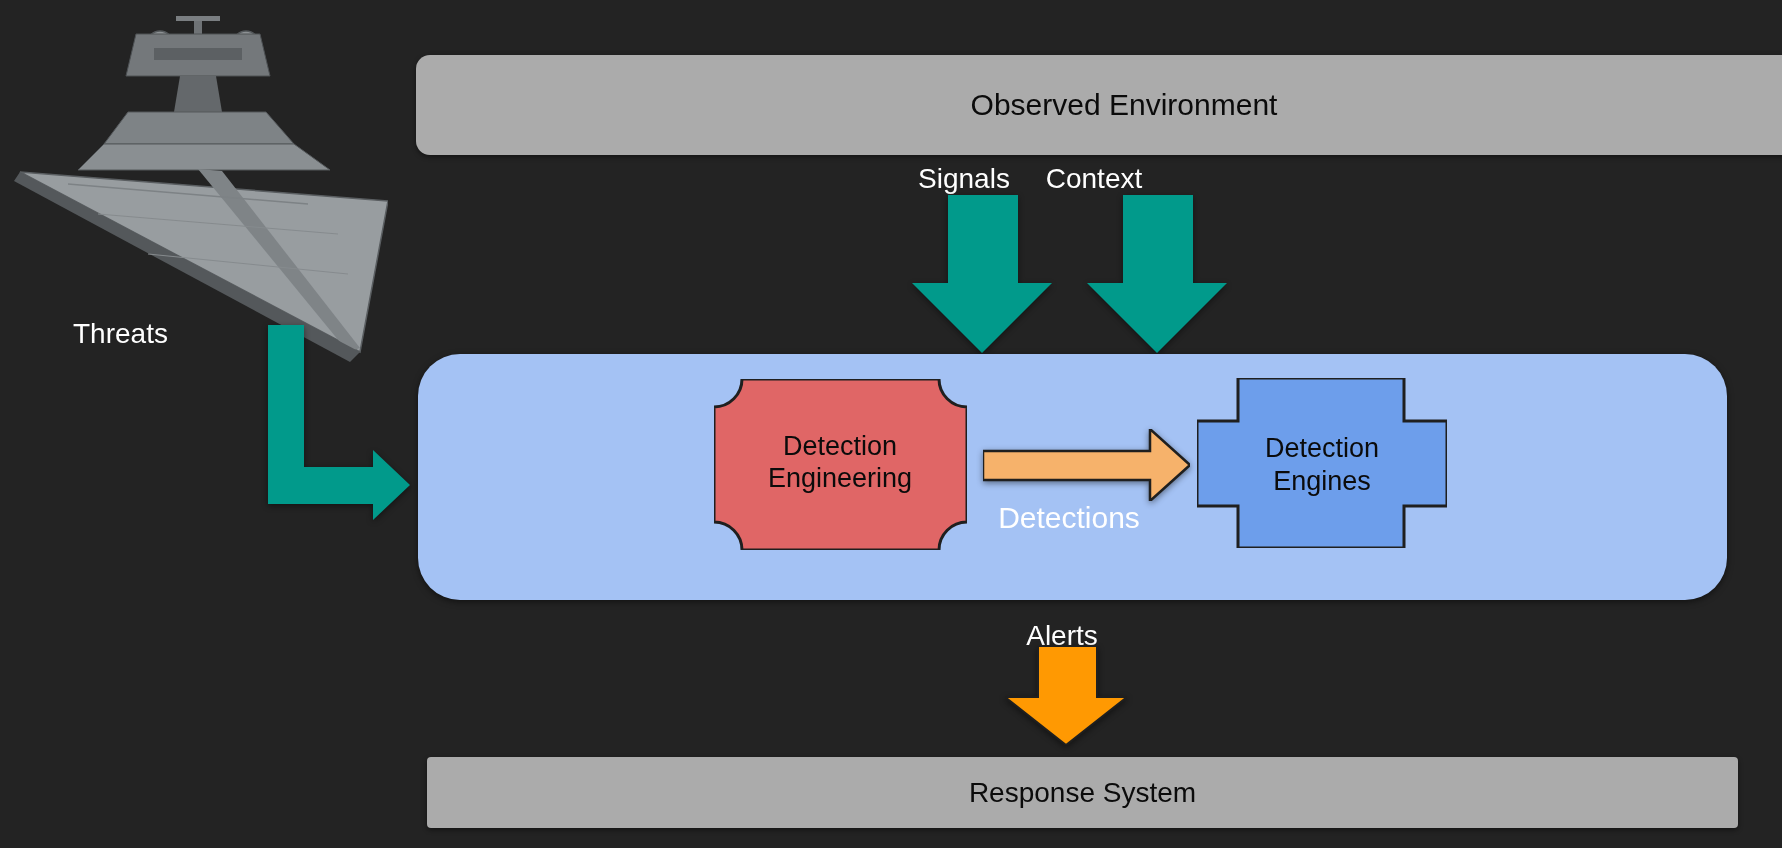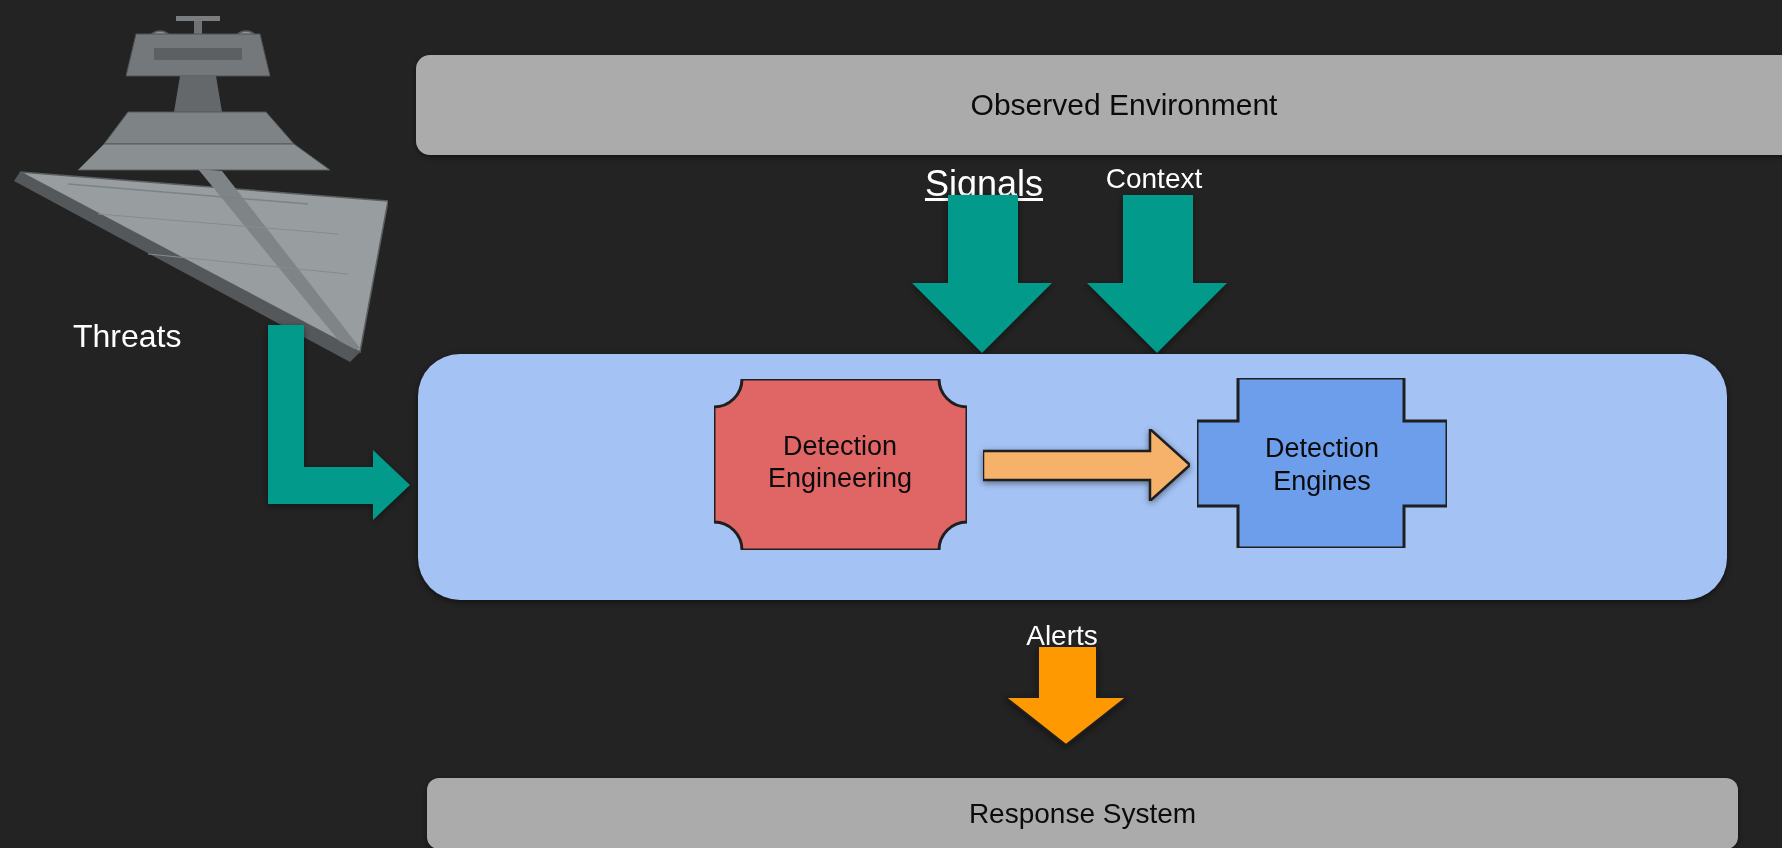--- a/index.html
+++ b/index.html
@@ -20,32 +20,32 @@
     position:relative;width:1782px;height:848px;background:var(--bg);overflow:hidden;
   }
   .abs{position:absolute;}
   .bar{
     background:var(--bar-gray);
     display:flex;align-items:center;justify-content:center;
     color:var(--ink);
     box-shadow:0 2px 5px rgba(0,0,0,.45);
   }
   .bar-top{left:416px;top:55px;width:1416px;height:100px;border-radius:14px;font-size:30px;}
-  .bar-bottom{left:427px;top:757px;width:1311px;height:71px;border-radius:12px;font-size:28px;margin-top:21px;}
+  .bar-bottom{left:427px;top:757px;width:1311px;height:71px;border-radius:4px;font-size:28px;}
   .container-blue{
     left:418px;top:354px;width:1309px;height:246px;border-radius:42px;
     background:var(--container-blue);
     box-shadow:0 2px 6px rgba(0,0,0,.5);
   }
   .lbl{color:#ffffff;white-space:nowrap;}
   .lbl-center{text-align:center;}
-  .lbl-threats{left:73px;top:318px;font-size:32px;}
+  .lbl-threats{left:73px;top:318px;font-size:28px;}
   .lbl-threat-intel{left:101px;top:553px;width:280px;font-size:30px;}
-  .lbl-signals{left:914px;top:163px;width:140px;font-size:36px;text-decoration:underline;}
-  .lbl-context{left:1084px;top:163px;width:140px;font-size:28px;}
+  .lbl-signals{left:894px;top:163px;width:140px;font-size:28px;}
+  .lbl-context{left:1024px;top:163px;width:140px;font-size:28px;}
   .lbl-detections{left:959px;top:501px;width:220px;font-size:30px;}
   .lbl-alerts{left:1002px;top:620px;width:120px;font-size:28px;}
   svg{display:block;}
   .sh{filter:drop-shadow(0 2px 3px rgba(0,0,0,.45));}
   .shape-text{font-family:"Liberation Sans","DejaVu Sans",sans-serif;font-size:27px;fill:#0b0b0b;}
 </style>
 </head>
 <body>
 
 <div class="stage">
@@ -101,20 +101,21 @@
 
   <svg class="abs" style="left:714px;top:379px" width="253" height="171" viewBox="0 0 253 171">
     <path d="M 28,0 H 225 A 28,28 0 0 0 253,28 V 143 A 28,28 0 0 0 225,171 H 28 A 28,28 0 0 0 0,143 V 28 A 28,28 0 0 0 28,0 Z" stroke-width="3" fill="#e06666" stroke="#1f1f1f"></path>
     <text class="shape-text" x="126" y="76" text-anchor="middle">Detection</text>
     <text class="shape-text" x="126" y="108" text-anchor="middle">Engineering</text>
   </svg>
 
   <svg class="abs sh" style="left:983px;top:429px" width="207" height="72" viewBox="0 0 207 72">
     <polygon points="0,22 167,22 167,0 207,36 167,72 167,51 0,51" stroke-width="2.5" fill="#f6b26b" stroke="#1f1f1f"></polygon>
   </svg>
+  <div class="abs lbl lbl-center lbl-detections">Detections</div>
 
   <svg class="abs" style="left:1197px;top:378px" width="250" height="170" viewBox="0 0 250 170">
     <path d="M 41,0 H 207 V 43 H 250 V 128 H 207 V 170 H 41 V 128 H 0 V 43 H 41 Z" stroke-width="3" fill="#6d9eeb" stroke="#1f1f1f"></path>
     <text class="shape-text" x="125" y="79" text-anchor="middle">Detection</text>
     <text class="shape-text" x="125" y="112" text-anchor="middle">Engines</text>
   </svg>
 
   <div class="abs lbl lbl-center lbl-alerts">Alerts</div>
   <svg class="abs sh" style="left:1005px;top:646px" width="122" height="99" viewBox="0 0 122 99">
     <polygon points="33,0 92,0 92,51 122,51 61,99 0,51 33,51" stroke-width="2" fill="#ff9902" stroke="#1f1f1f"></polygon>

